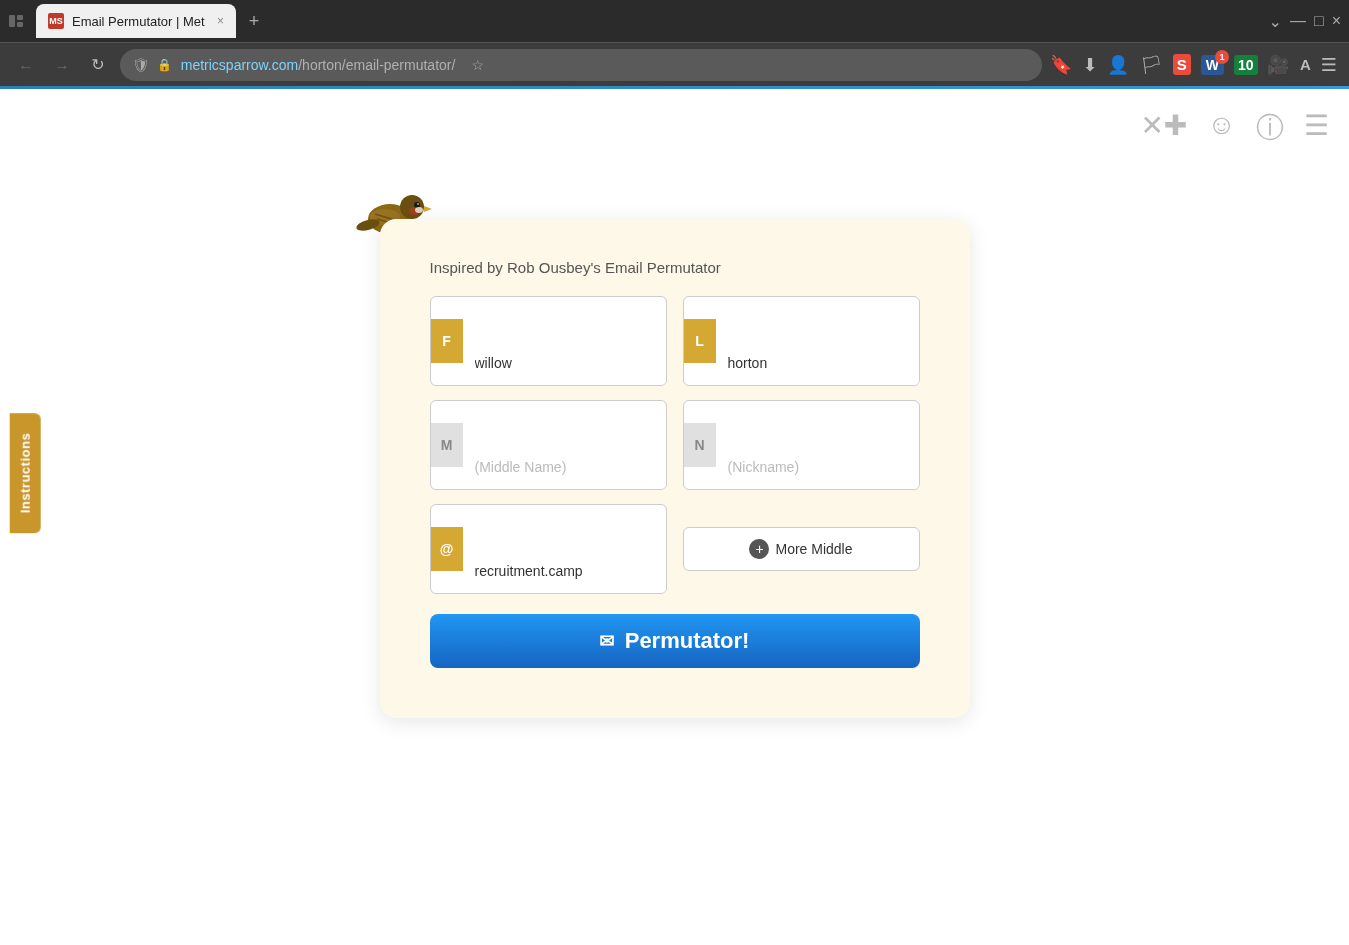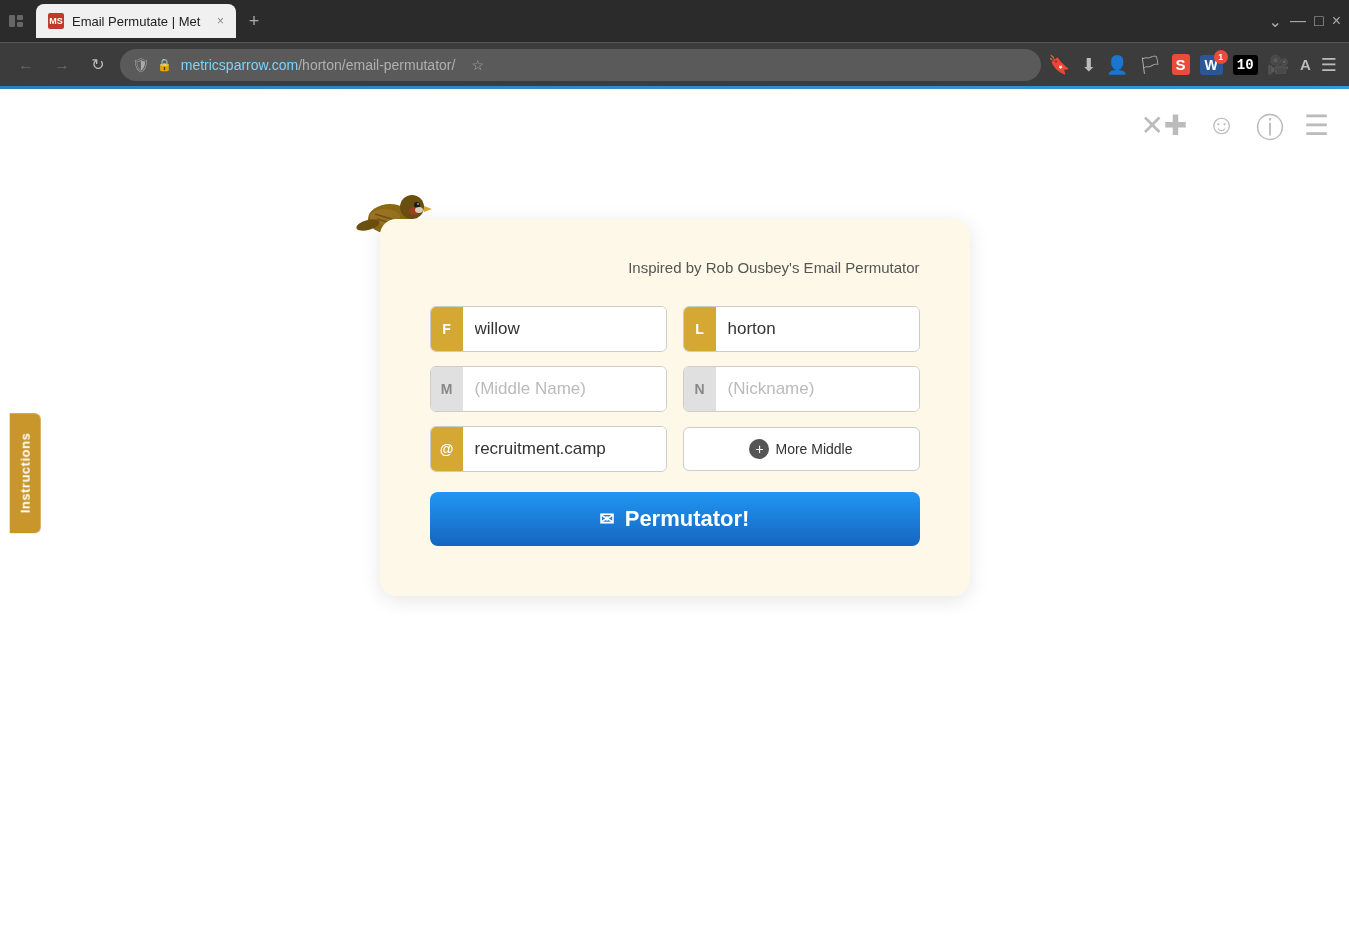--- a/index.html
+++ b/index.html
@@ -198,23 +198,23 @@
     .card-title {
       font-size: 42px;
       font-weight: 800;
       text-align: center;
       color: #1a1a1a;
       margin-bottom: 12px;
       letter-spacing: -1px;
     }
     .card-subtitle {
       font-size: 15px;
-      text-align: right;
+      text-align: left;
       color: #555;
-      margin-bottom: 30px;
+      margin-bottom: 20px;
     }
 
     
     .form-row {
       display: flex;
       gap: 16px;
       margin-bottom: 14px;
     }
     .input-group {
       display: flex;
@@ -240,23 +240,24 @@
     .input-label.gray {
       background: #e0e0e0;
       color: #888;
     }
     .form-input {
       flex: 1;
       height: 44px;
       border: none;
       outline: none;
       padding: 0 12px;
-      font-size: 17px;
+      font-size: 14px;
       color: #333;
       background: white;
+      margin-top: 44px;
     }
     .form-input::placeholder { color: #bbb; }
 
     
     .domain-row {
       display: flex;
       align-items: center;
       gap: 16px;
       margin-bottom: 20px;
     }
@@ -357,21 +358,21 @@
           <rect x="9" y="2" width="6" height="5" rx="1" fill="#666"></rect>
           <rect x="9" y="9" width="6" height="5" rx="1" fill="#666"></rect>
         </svg>
       </div>
     </div>
 
     <div class="tab-item active">
       <div class="tab-favicon">
         <span>MS</span>
       </div>
-      <span>Email Permutate | Met</span>
+      <span>Email Permutator | Met</span>
       <span class="tab-close">×</span>
     </div>
 
     <div class="tab-new">+</div>
 
     <div class="tab-right-controls">
       <span>⌄</span>
       <span>—</span>
       <span>□</span>
       <span>×</span>
@@ -395,21 +396,21 @@
     <div class="nav-right">
       <span class="nav-icon">🔖</span>
       <span class="nav-icon">⬇</span>
       <span class="nav-icon">👤</span>
       <span class="nav-icon">🏳</span>
       <span class="nav-icon" style="font-size:15px;background:#e74c3c;color:white;border-radius:3px;padding:2px 4px;font-weight:bold;">S</span>
       <span class="nav-icon" style="font-size:14px;background:#2b5797;color:white;border-radius:3px;padding:2px 5px;font-weight:bold;position:relative;">
         W
         <span class="badge">1</span>
       </span>
-      <span class="nav-icon" style="font-size:14px;background:#000000;color:white;border-radius:3px;padding:2px 4px;font-weight:bold;position:relative;font-family:Liberation Mono, monospace;">
+      <span class="nav-icon" style="font-size:14px;background:#15803d;color:white;border-radius:3px;padding:2px 4px;font-weight:bold;position:relative;">
         10
       </span>
       <span class="nav-icon">🎥</span>
       <span class="nav-icon" style="font-size:15px;font-weight:bold;">A</span>
       <span class="nav-icon">☰</span>
     </div>
   </div>
 
   <div class="accent-line"></div>
 </div>

